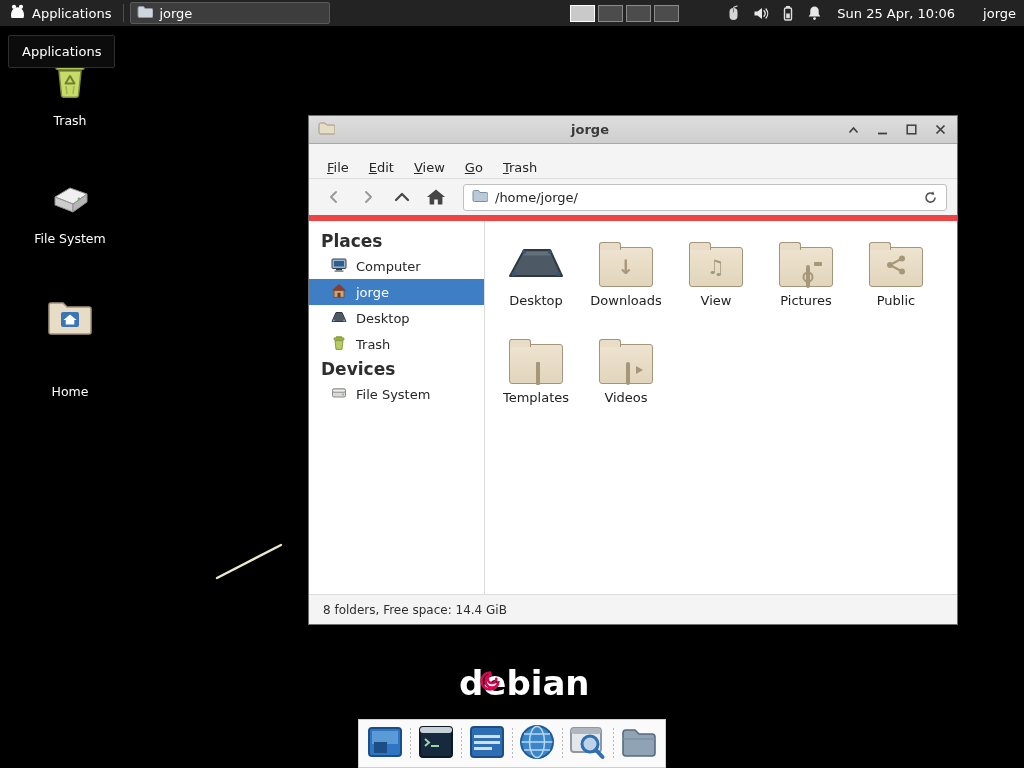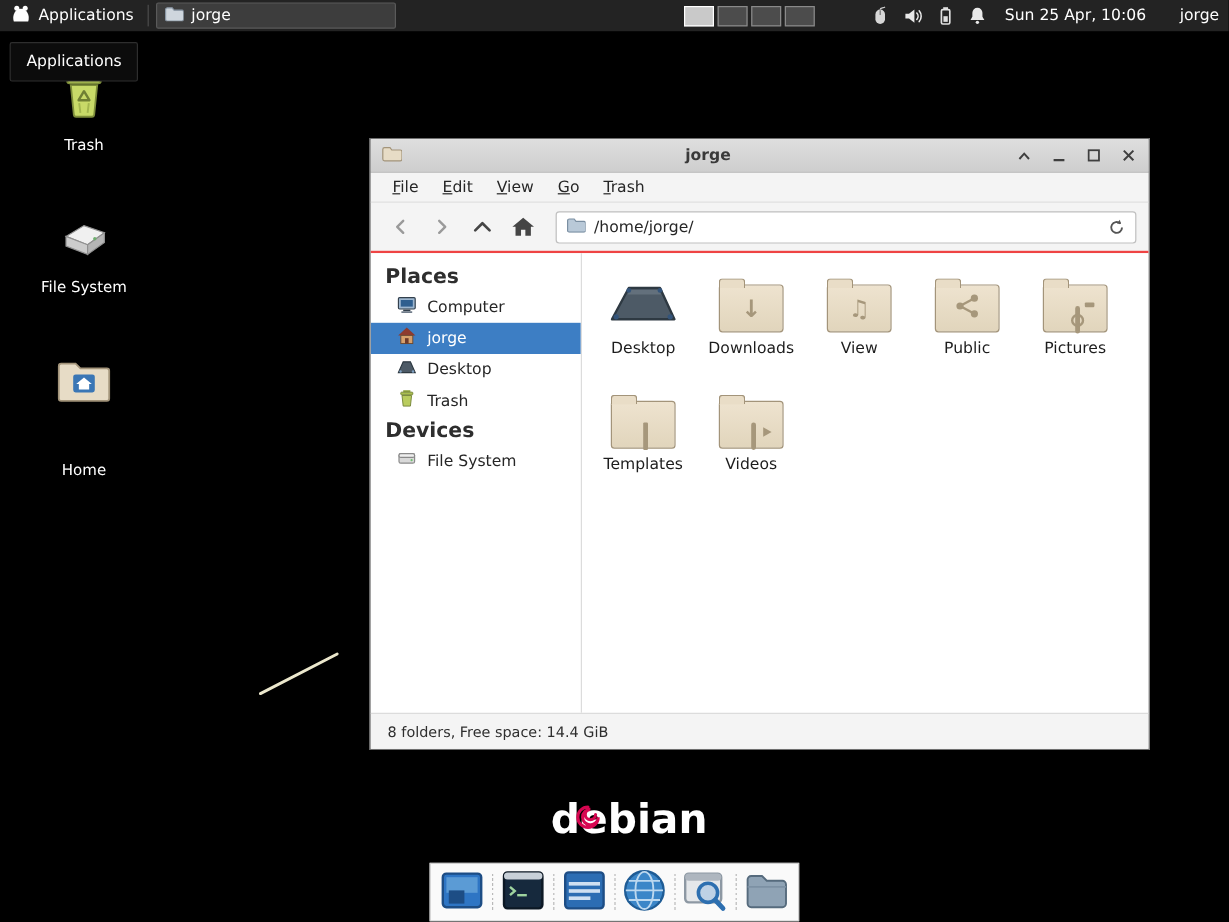--- a/index.html
+++ b/index.html
@@ -26,24 +26,24 @@
   
   .dicon { position:absolute; width:100px; display:flex; flex-direction:column; align-items:center; gap:7px; }
   .dicon .lbl { color:#fff; font-size:12.5px; text-shadow:0 1px 3px #000,0 0 5px #000; text-align:center; }
 
   
   .window { position:absolute; left:308px; top:115px; width:650px; height:510px; background:#fff; border:1px solid #6f6f6f; box-shadow:0 10px 26px rgba(0,0,0,.55); z-index:40; display:flex; flex-direction:column; }
   .titlebar { height:28px; background:linear-gradient(#dedede,#cecece); border-bottom:1px solid #a8a8a8; display:flex; align-items:center; padding:0 9px; gap:8px; flex:none; }
   .title { flex:1; text-align:center; font-weight:bold; font-size:13px; color:#3a3a3a; }
   .tb-btns { display:flex; align-items:center; gap:13px; }
   .tb-btn { width:16px; height:16px; display:flex; align-items:center; justify-content:center; }
-  .menubar { height:25px; background:#f4f4f4; border-bottom:1px solid #dddddd; display:flex; align-items:center; padding:0 8px; flex:none; }
+  .menubar { height:35px; background:#f4f4f4; border-bottom:1px solid #dddddd; display:flex; align-items:flex-end; padding:0 8px; flex:none; }
   .menu-item { display:inline-block; padding:3px 10px; font-size:13px; color:#262626; }
   .menu-item::first-letter { text-decoration:underline; }
-  .toolbar { height:42px; background:#f4f4f4; border-bottom:2px solid #ef4444; display:flex; align-items:center; padding:0 10px; gap:4px; flex:none; }
+  .toolbar { height:42px; background:#f4f4f4; border-bottom:6px solid #ef4444; display:flex; align-items:center; padding:0 10px; gap:4px; flex:none; }
   .nav-btn { width:30px; height:28px; display:flex; align-items:center; justify-content:center; border-radius:3px; }
   .pathbar { flex:1; height:27px; margin-left:8px; background:#fff; border:1px solid #bfbfbf; border-radius:3px; display:flex; align-items:center; gap:7px; padding:0 8px; font-size:13px; color:#262626; }
   .path-refresh { margin-left:auto; display:flex; }
   .content { flex:1; display:flex; min-height:0; background:#fff; }
   .sidebar { width:176px; border-right:1px solid #dcdcdc; padding-top:8px; overflow:hidden; flex:none; }
   .side-header { height:24px; display:flex; align-items:center; padding-left:12px; font-size:17px; font-weight:bold; color:#2e2e2e; }
   .side-item { height:26px; display:flex; align-items:center; gap:9px; padding-left:22px; font-size:13px; color:#262626; }
   .side-item.selected { background:#3d7ec4; color:#fff; }
   .files { flex:1; padding:10px 0 0 6px; display:grid; grid-template-columns:repeat(5,90px); grid-auto-rows:97px; align-content:start; }
   .file-item { display:flex; flex-direction:column; align-items:center; }
@@ -352,44 +352,44 @@
         <span class="icon-box">
           <span class="folder">
               <span class="em em-glyph">♫</span>
             </span>
         </span>
         <span class="file-lbl">View</span>
       </div>
 
       <div class="file-item">
         <span class="icon-box">
+          <span class="folder"><span class="em em-cam"></span></span>
+        </span>
+        <span class="file-lbl">Pictures</span>
+      </div>
+
+      <div class="file-item">
+        <span class="icon-box">
           <span class="folder">
             <span class="em">
               <svg width="22" height="20" viewBox="0 0 22 20">
                   <line x1="5" y1="10" x2="17" y2="3.5" stroke="#a6977b" stroke-width="2"></line>
                   <line x1="5" y1="10" x2="17" y2="16.5" stroke="#a6977b" stroke-width="2"></line>
                   <circle cx="5" cy="10" r="3" fill="#a6977b"></circle>
                   <circle cx="17" cy="3.5" r="3" fill="#a6977b"></circle>
                   <circle cx="17" cy="16.5" r="3" fill="#a6977b"></circle>
                 </svg>
             </span>
           </span>
         </span>
         <span class="file-lbl">Public</span>
       </div>
 
       <div class="file-item">
         <span class="icon-box">
-          <span class="folder"><span class="em em-cam"></span></span>
-        </span>
-        <span class="file-lbl">Pictures</span>
-      </div>
-
-      <div class="file-item">
-        <span class="icon-box">
           <span class="folder"><span class="em em-page lines"></span></span>
         </span>
         <span class="file-lbl">Templates</span>
       </div>
 
       <div class="file-item">
         <span class="icon-box">
           <span class="folder"><span class="em em-film"></span></span>
         </span>
         <span class="file-lbl">Videos</span>

